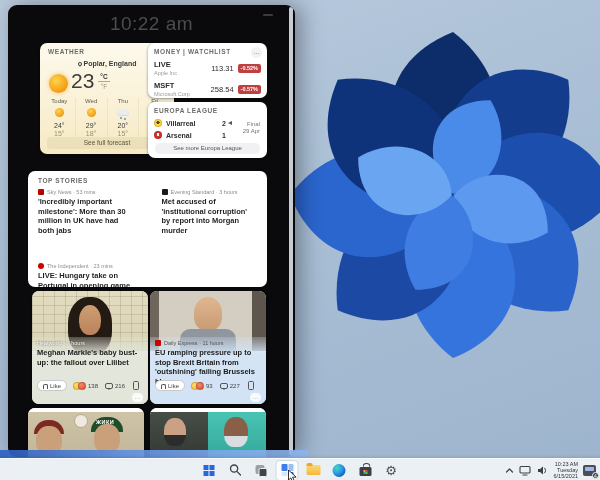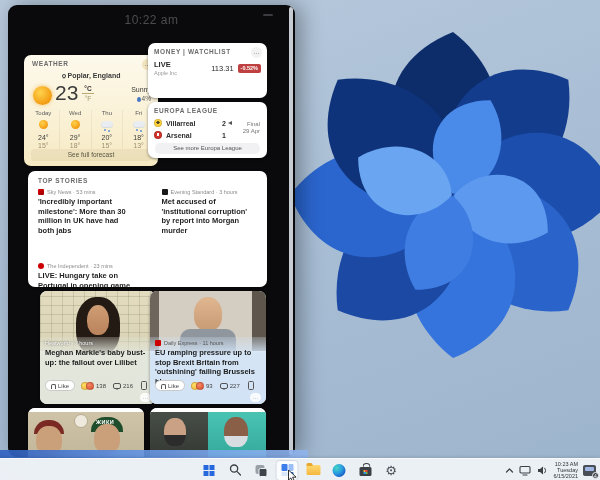--- a/index.html
+++ b/index.html
@@ -9,36 +9,36 @@
     background:linear-gradient(160deg,#b9cadd 0%,#a7bdd4 55%,#9db4cd 100%); }
 
   
   .bloom { position:absolute; left:288px; top:0; width:312px; height:456px; }
 
   
   .panel { position:absolute; left:8px; top:5px; width:287px; height:452px;
     background:#0a0a0c; border-radius:9px; box-shadow:6px 0 22px rgba(0,0,0,.35);
     overflow:hidden; }
   .panel-time { position:absolute; top:8px; left:0; right:0; text-align:center;
-    color:#4c4c4f; font-size:12px; letter-spacing:.5px; }
+    color:#4c4c4f; font-size:19px; letter-spacing:.5px; }
   .panel-dash { position:absolute; top:9px; right:22px; width:10px; height:2px;
     background:#3c3c40; border-radius:1px; }
   .panel-scrollbar { position:absolute; top:2px; right:2px; bottom:2px; width:4px;
     background:#c7ccd3; border-radius:2px; }
 
   .card { position:absolute; background:#ffffff; border-radius:7px;
     box-shadow:0 1px 3px rgba(0,0,0,.45); overflow:hidden; }
   .card-title { font-size:6.5px; letter-spacing:.6px; color:#6b6b6b; font-weight:bold; }
   .more-btn { position:absolute; top:4px; right:5px; width:11px; height:11px;
     border-radius:50%; background:rgba(0,0,0,.05); color:#777; font-size:7px;
     line-height:10px; text-align:center; }
 
   
-  .weather { left:16px; top:38px; width:134px; height:111px;
-    background:linear-gradient(180deg,#fdf9ec 0%,#f9efd0 70%,#f6e9c2 100%);margin-top:12px; }
+  .weather { left:32px; top:38px; width:134px; height:111px;
+    background:linear-gradient(180deg,#fdf9ec 0%,#f9efd0 70%,#f6e9c2 100%); }
   .weather .more-btn { background:#f1e4bd; }
   .w-loc { position:absolute; top:17px; left:0; right:0; text-align:center;
     font-size:7px; font-weight:bold; color:#3a3a3a; }
   .w-pin { display:inline-block; width:4px; height:4px; border:1px solid #444;
     border-radius:50% 50% 50% 0; transform:rotate(-45deg); margin-right:2px; }
   .w-sun-big { position:absolute; left:9px; top:31px; width:19px; height:19px; border-radius:50%;
     background:radial-gradient(circle at 38% 35%,#ffd34d,#f2970f 75%); box-shadow:0 0 4px rgba(242,160,20,.6); }
   .w-temp { position:absolute; left:31px; top:26px; font-size:21px; color:#3b3b3b; }
   .w-units { position:absolute; left:58px; top:30px; width:12px; text-align:center; }
   .w-unit-c { font-size:6.5px; font-weight:bold; color:#333; border-bottom:1px solid #b9a96f; padding-bottom:1px; }
@@ -103,21 +103,21 @@
   .src-ico { width:6px; height:6px; border-radius:2px; margin-right:3px; }
   .src-skynews { background:linear-gradient(135deg,#d00,#900); border-radius:1px; }
   .src-guardian { background:#052962; border-radius:50%; }
   .src-standard { background:#1a1a1a; border-radius:1px; }
   .src-independent { background:#c00; border-radius:50%; }
   .story-src { font-size:5.5px; color:#8d8d8d; }
   .story-headline { font-size:7.5px; font-weight:bold; color:#1f1f1f; line-height:9.5px; }
 
   
   .news { width:116px; height:113px; }
-  .news-left { left:32px; top:286px; }
+  .news-left { left:24px; top:286px; }
   .news-right { left:142px; top:286px; }
   .news-img { position:absolute; left:0; top:0; right:0; height:60px; }
   .img-meghan { background:
       repeating-linear-gradient(0deg,rgba(120,130,90,.25) 0 1px,transparent 1px 9px),
       repeating-linear-gradient(90deg,rgba(120,130,90,.25) 0 1px,transparent 1px 11px),
       linear-gradient(180deg,#e3dcc0,#d9d2b4); }
   .hair { position:absolute; left:36px; top:6px; width:44px; height:58px;
     background:#241a14; border-radius:45% 45% 40% 40%; }
   .face { position:absolute; left:47px; top:14px; width:22px; height:30px;
     background:linear-gradient(180deg,#cf9d74,#b9835c); border-radius:50% 50% 45% 45%; }
@@ -323,20 +323,28 @@
       <div class="card-title">MONEY | WATCHLIST</div>
       <div class="more-btn">…</div>
       <div class="stock-row">
         <div class="stock-names">
           <div class="stock-sym">LIVE</div>
           <div class="stock-name">Apple Inc</div>
         </div>
         <div class="stock-price">113.31</div>
         <div class="stock-badge">-0.52%</div>
       </div>
+      <div class="stock-row">
+        <div class="stock-names">
+          <div class="stock-sym">MSFT</div>
+          <div class="stock-name">Microsoft Corp</div>
+        </div>
+        <div class="stock-price">258.54</div>
+        <div class="stock-badge">-0.57%</div>
+      </div>
     </div>
 
     <div class="card sports">
       <div class="card-title">EUROPA LEAGUE</div>
       <div class="team-rows">
         <div class="team-row">
           <span class="crest crest-villarreal"></span>
           <span class="team-name">Villarreal</span>
           <span class="team-score">2</span>
           <span class="win-arrow"></span>

